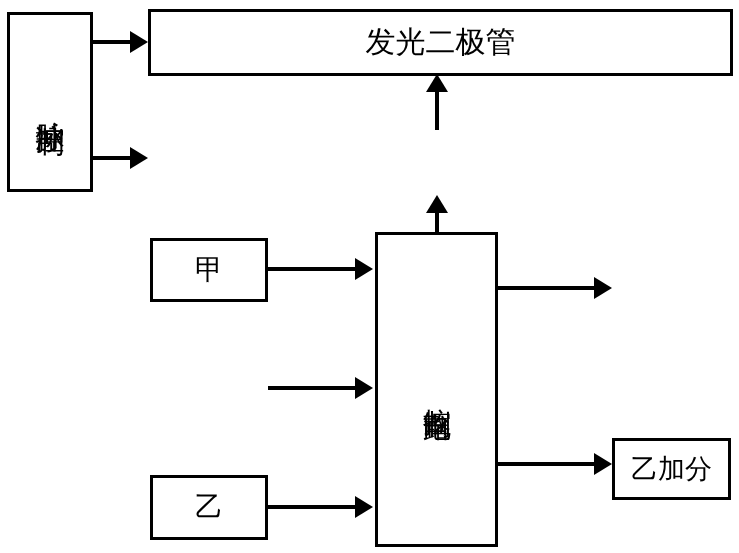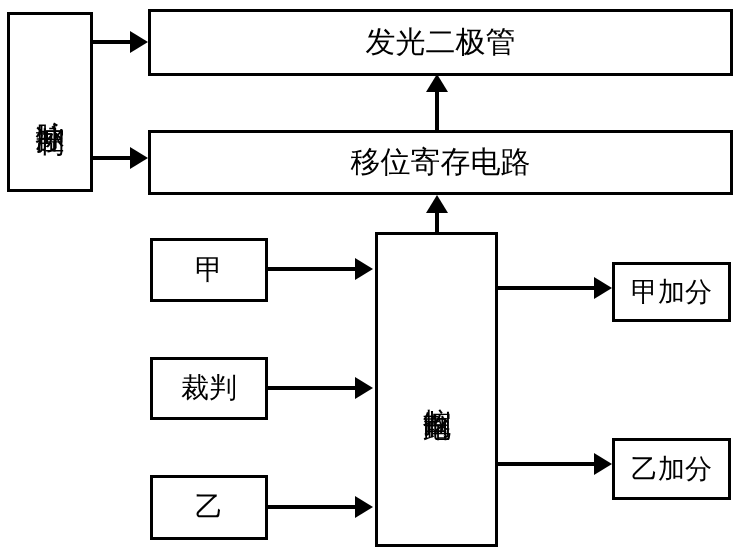--- a/index.html
+++ b/index.html
@@ -85,43 +85,34 @@
 <div id="canvas">
 
   <div class="blk vert" id="b-pulse">
     <span class="lbl">脉冲控制</span>
   </div>
 
   <div class="blk" id="b-led">
     <span class="lbl">发光二极管</span>
   </div>
 
-  <div class="blk" id="b-shift">
-    <span class="lbl">移位寄存电路</span>
-  </div>
 
   <div class="blk vert" id="b-control">
     <span class="lbl">控制电路</span>
   </div>
 
   <div class="blk" id="b-in-a">
     <span class="lbl">甲</span>
   </div>
 
-  <div class="blk" id="b-in-ref">
-    <span class="lbl">裁判</span>
-  </div>
 
   <div class="blk" id="b-in-b">
     <span class="lbl">乙</span>
   </div>
 
-  <div class="blk" id="b-out-a">
-    <span class="lbl">甲加分</span>
-  </div>
 
   <div class="blk" id="b-out-b">
     <span class="lbl">乙加分</span>
   </div>
 
   <div class="conn h-line" style="left:93px; top:40px; width:40px;"></div>
   <div class="arrow-head arrow-right" style="left:130px; top:31px;"></div>
 
   <div class="conn h-line" style="left:93px; top:156px; width:40px;"></div>
   <div class="arrow-head arrow-right" style="left:130px; top:147px;"></div>

